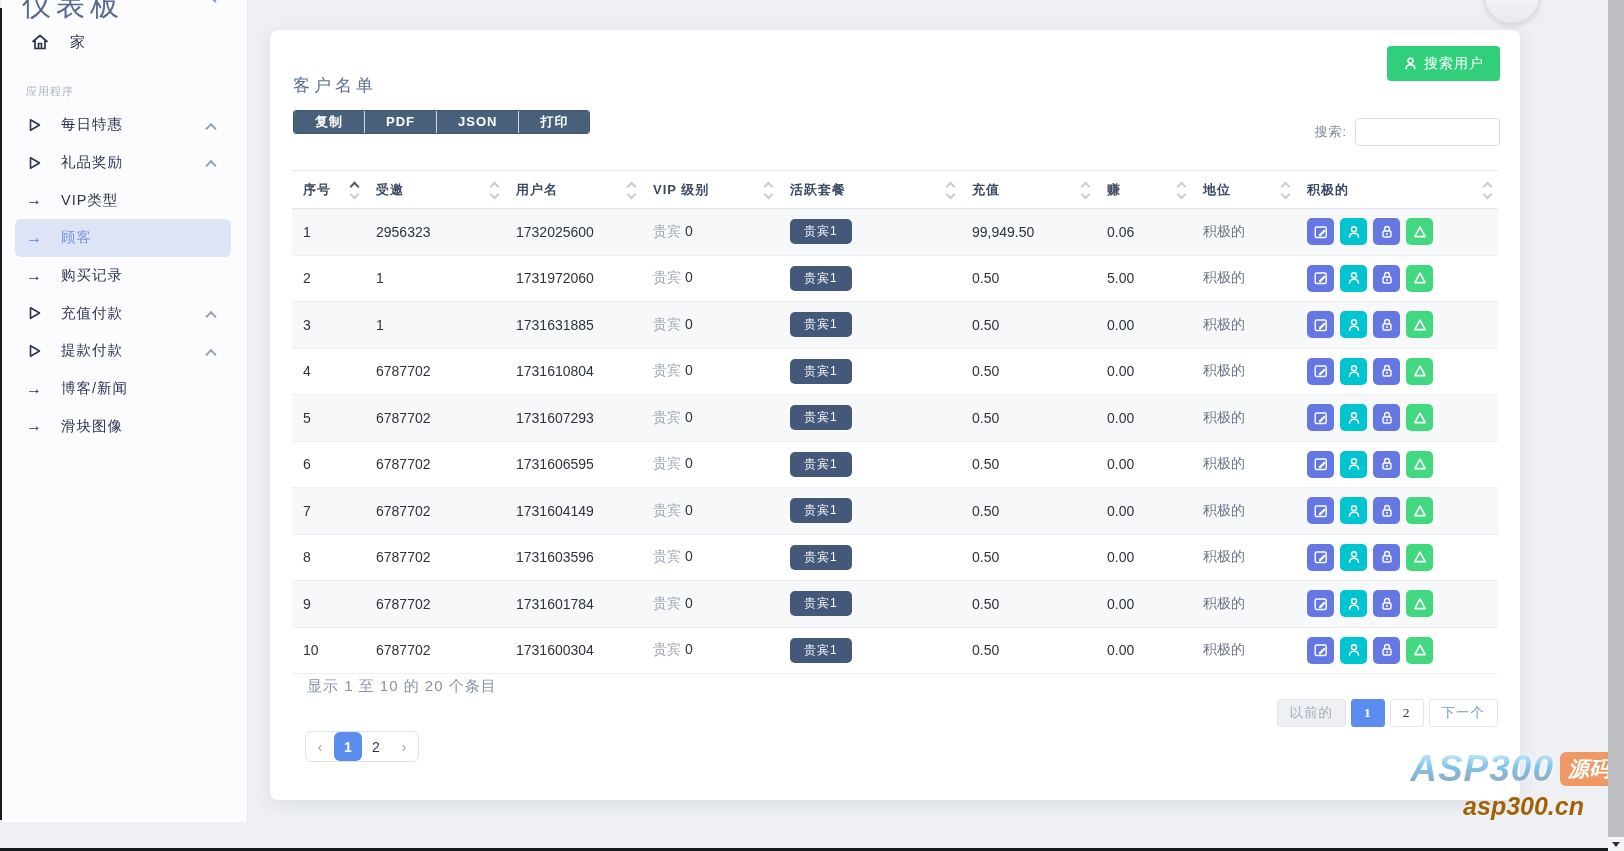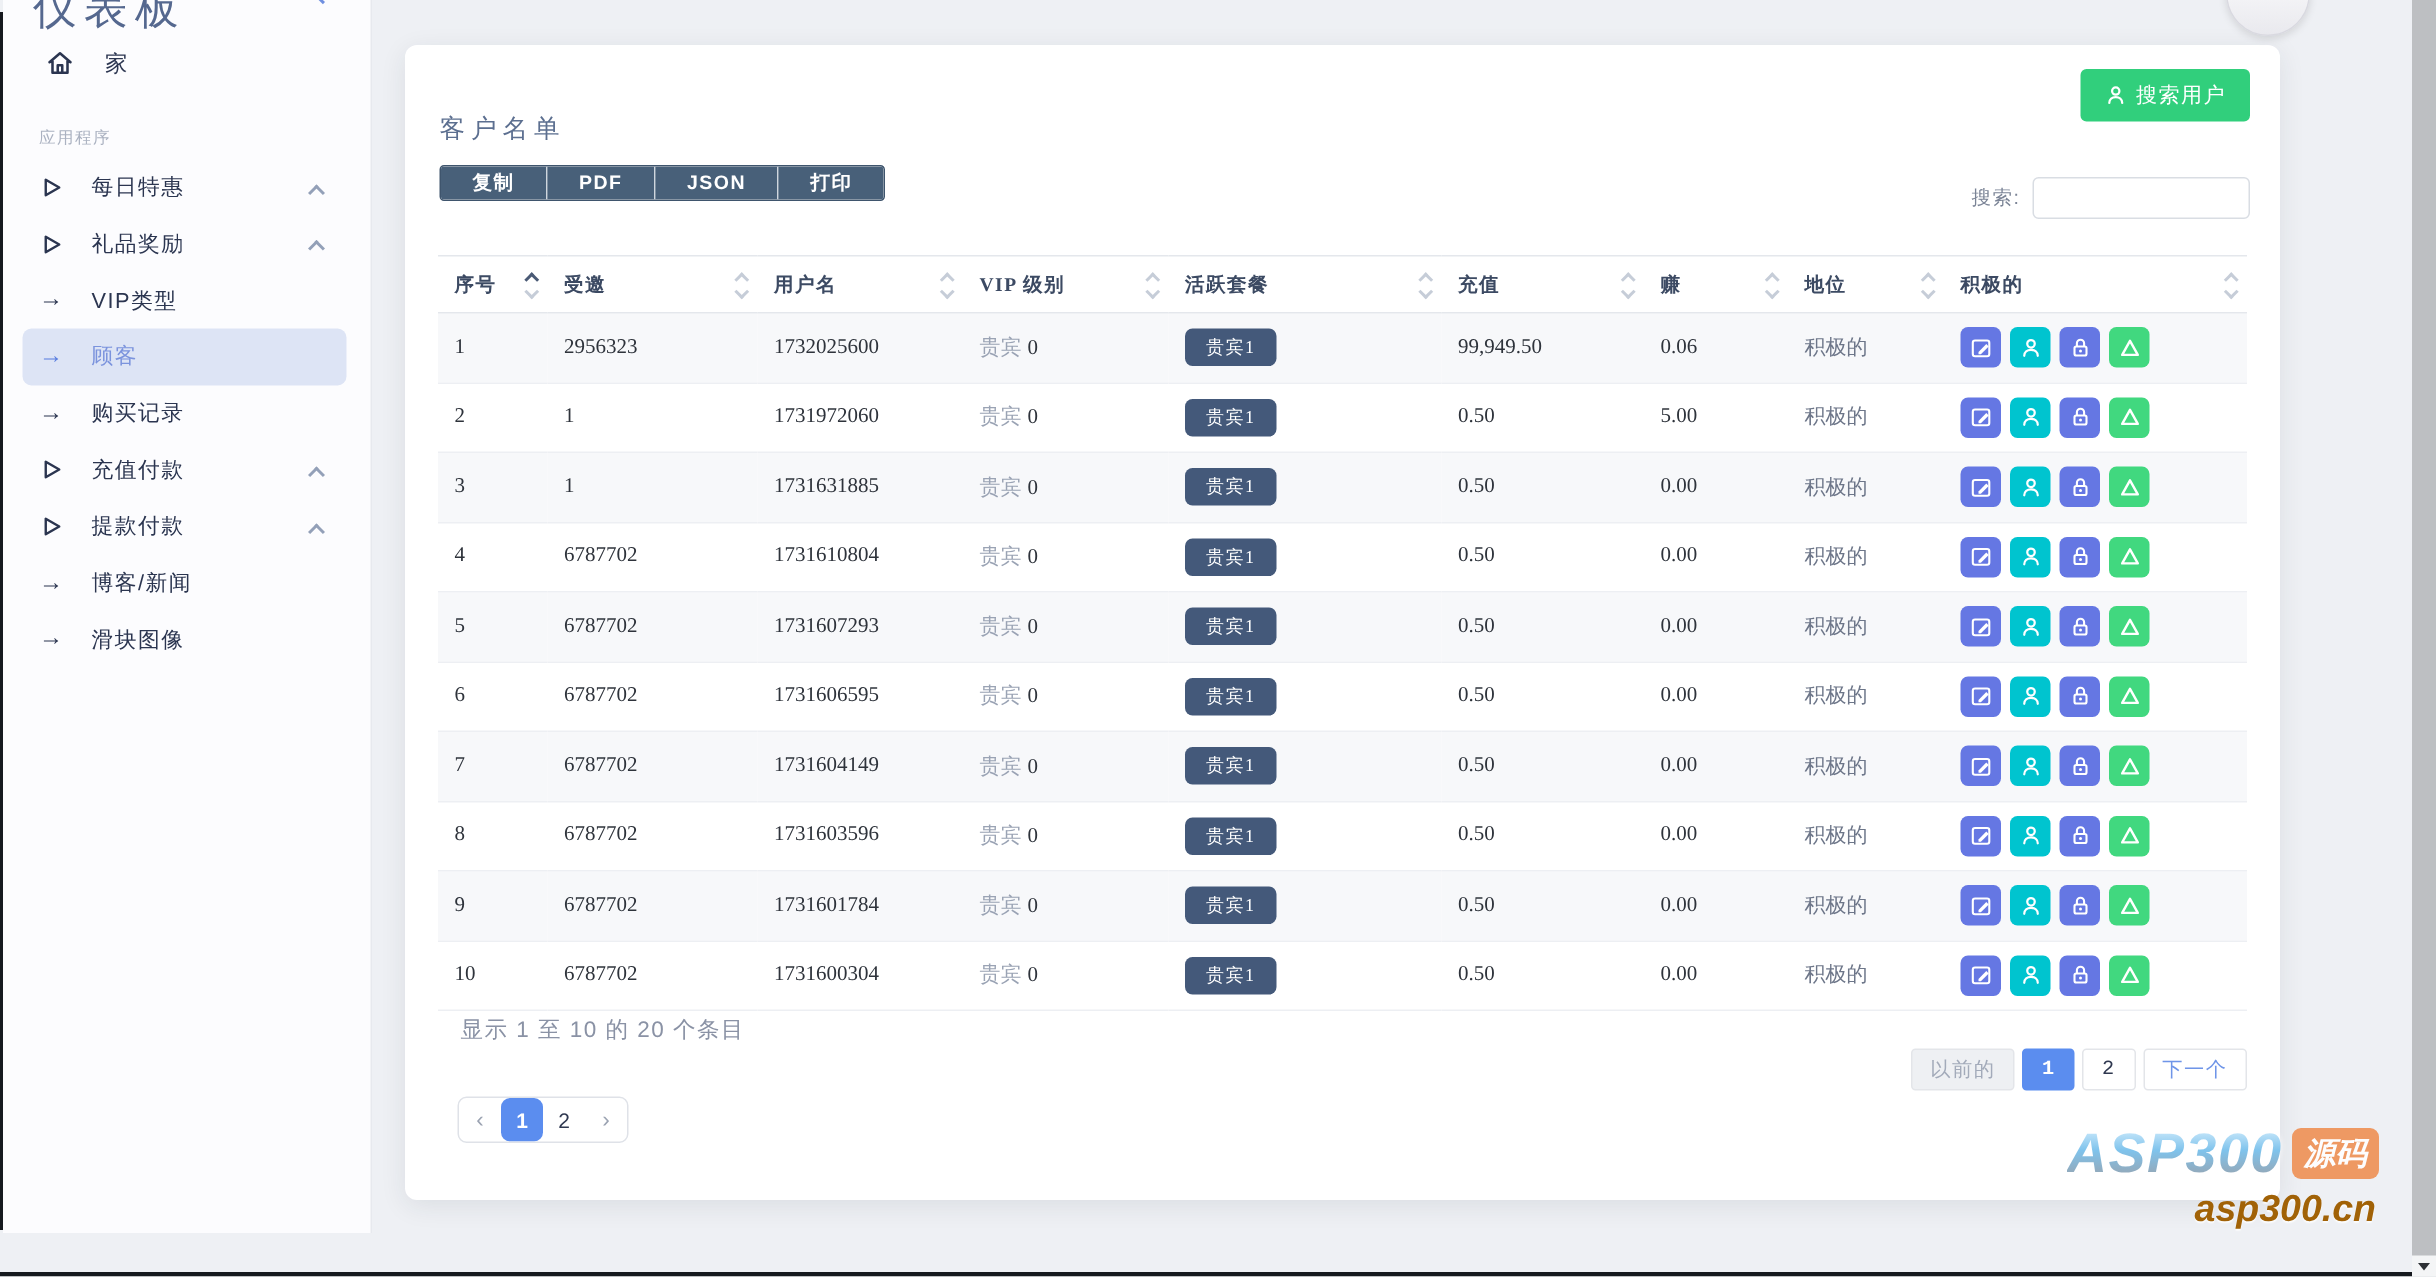--- a/index.html
+++ b/index.html
@@ -88,21 +88,21 @@
     position:absolute; right:20px; top:88px; display:flex; align-items:center; gap:8px;
   }
   .search-row label { font-size:13px; color:#7b8496; letter-spacing:1px; }
   .search-row input {
     width:145px; height:28px; border:1px solid #d9dde3; border-radius:4px;
     font-family:inherit; font-size:13px; padding:0 8px; outline:none; background:#fff;
   }
 
   
   .tbl-wrap { position:absolute; left:22px; top:140px; width:1206px; }
-  table { width:1206px; border-collapse:collapse; table-layout:fixed;font-family:Liberation Serif, serif; }
+  table { width:1206px; border-collapse:collapse; table-layout:fixed; }
   thead th {
     height:38px; border-top:1px solid #e4e7ec; border-bottom:1px solid #e4e7ec;
     font-size:13px; font-weight:bold; color:#3c4a63; text-align:left;
     padding-left:11px; letter-spacing:1px; position:relative;
   }
   .carets { position:absolute; right:4px; top:9px; width:10px; height:22px; }
   .caret { position:absolute; left:0; width:7px; height:7px; border-left:2px solid #c6cdd8; border-top:2px solid #c6cdd8; }
   .caret.up   { top:3px;  transform:rotate(45deg); }
   .caret.down { top:11px; transform:rotate(225deg); }
   th.sorted-asc .caret.up { border-color:#4a5a75; }
@@ -122,21 +122,21 @@
     width:27px; height:27px; border:none; border-radius:5px; cursor:pointer;
     display:flex; align-items:center; justify-content:center; padding:0;
   }
 
   
   .info-text { position:absolute; left:22px; top:647px; font-size:15px; color:#8a92a5; letter-spacing:1px;margin-left:15px; }
   .pager-right { position:absolute; right:22px; top:669px; display:flex; gap:5px; }
   .pr-btn {
     min-width:28px; height:28px; padding:0 12px; border-radius:3px; cursor:pointer;
     font-size:13.5px; display:flex; align-items:center; justify-content:center;
-    border:1px solid #e3e5e9; background:#fff; color:#2f3850; font-family:Liberation Mono, monospace; letter-spacing:1px;
+    border:1px solid #e3e5e9; background:#fff; color:#2f3850; font-family:Liberation Serif, serif; letter-spacing:1px;
   }
   .pr-btn.disabled { background:#eef0f3; color:#a3abba; }
   .pr-btn.page-active { background:#5b8def; border-color:#5b8def; color:#fff; font-weight:bold; }
   .pr-btn.next { color:#6f95e8; }
   .pager-left {
     position:absolute; left:35px; top:701px; height:31px; display:flex; align-items:stretch;
     background:#fff; border:1px solid #dfe2e8; border-radius:6px; overflow:hidden;
   }
   .pl-btn {
     width:28px; border:none; background:transparent; cursor:pointer; font-family:inherit;
@@ -153,21 +153,21 @@
   }
   .scroll-down-btn::after { content:""; width:0; height:0; border-left:4px solid transparent; border-right:4px solid transparent; border-top:5px solid #2e3135; }
 
   
   .avatar {
     position:absolute; left:1484px; top:-32px; width:56px; height:56px; border-radius:50%;
     background:linear-gradient(180deg,#ffffff,#e9e9ee); border:1px solid #d9d9e0;
     box-shadow:0 2px 6px rgba(0,0,0,.12); z-index:40;
   }
   .watermark { position:absolute; left:1378px; top:748px; width:240px; z-index:50; text-align:right; }
-  .wm-row1 { display:flex; align-items:center; gap:6px; }
+  .wm-row1 { display:flex; align-items:center; justify-content:flex-end; gap:6px; }
   .wm-brand {
     font-size:37px; font-style:italic; font-weight:bold; letter-spacing:1px;
     background:linear-gradient(180deg,#d9f0fe 5%,#7fc3ec 45%,#9aa0a9 95%);
     -webkit-background-clip:text; background-clip:text; color:transparent;
     filter:drop-shadow(0 0 2px rgba(255,255,255,.9));
   }
   .wm-tag {
     background:#ef9257; color:#fff; font-size:21px; font-style:italic; font-weight:bold;
     padding:3px 8px; border-radius:6px; opacity:.92;
   }

